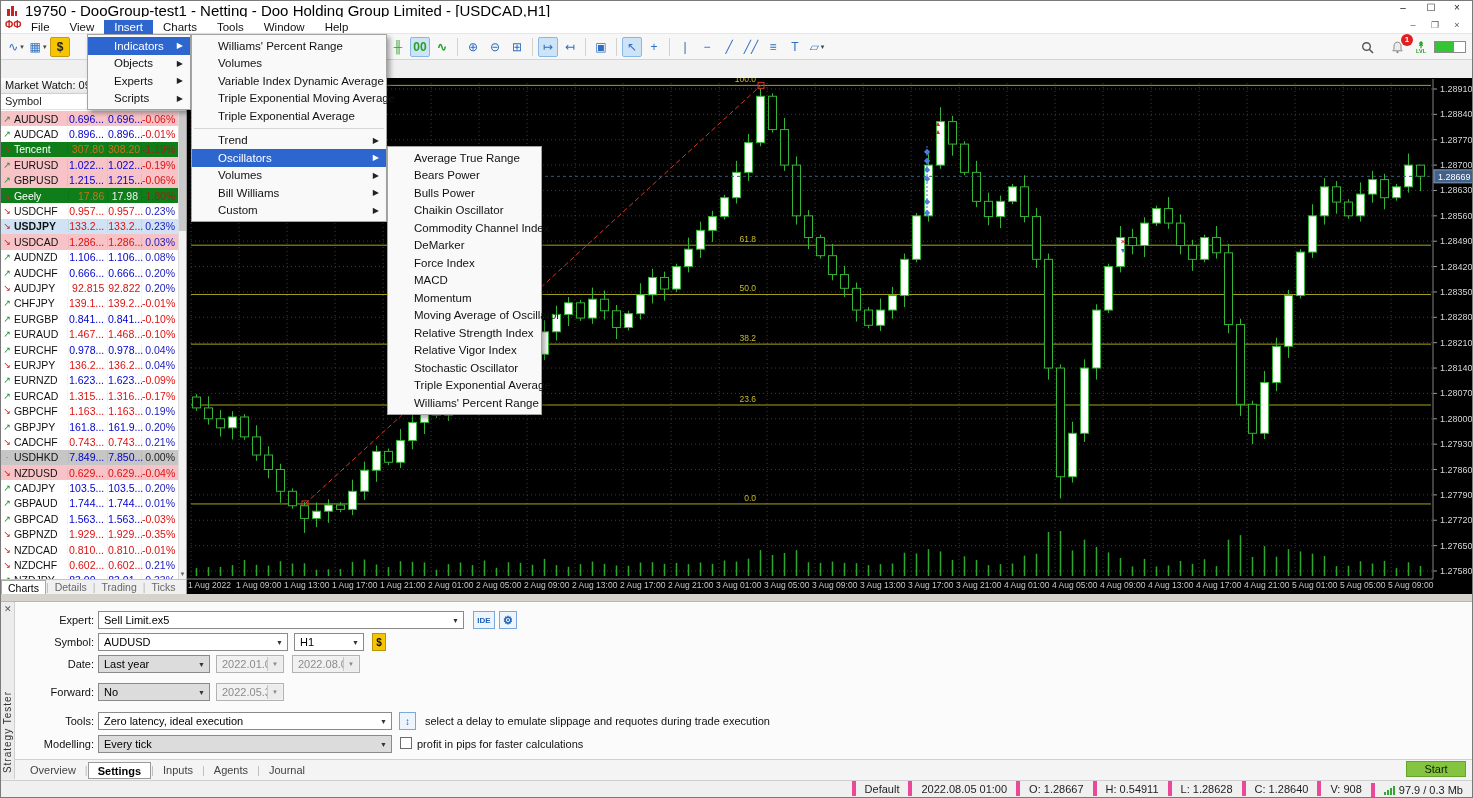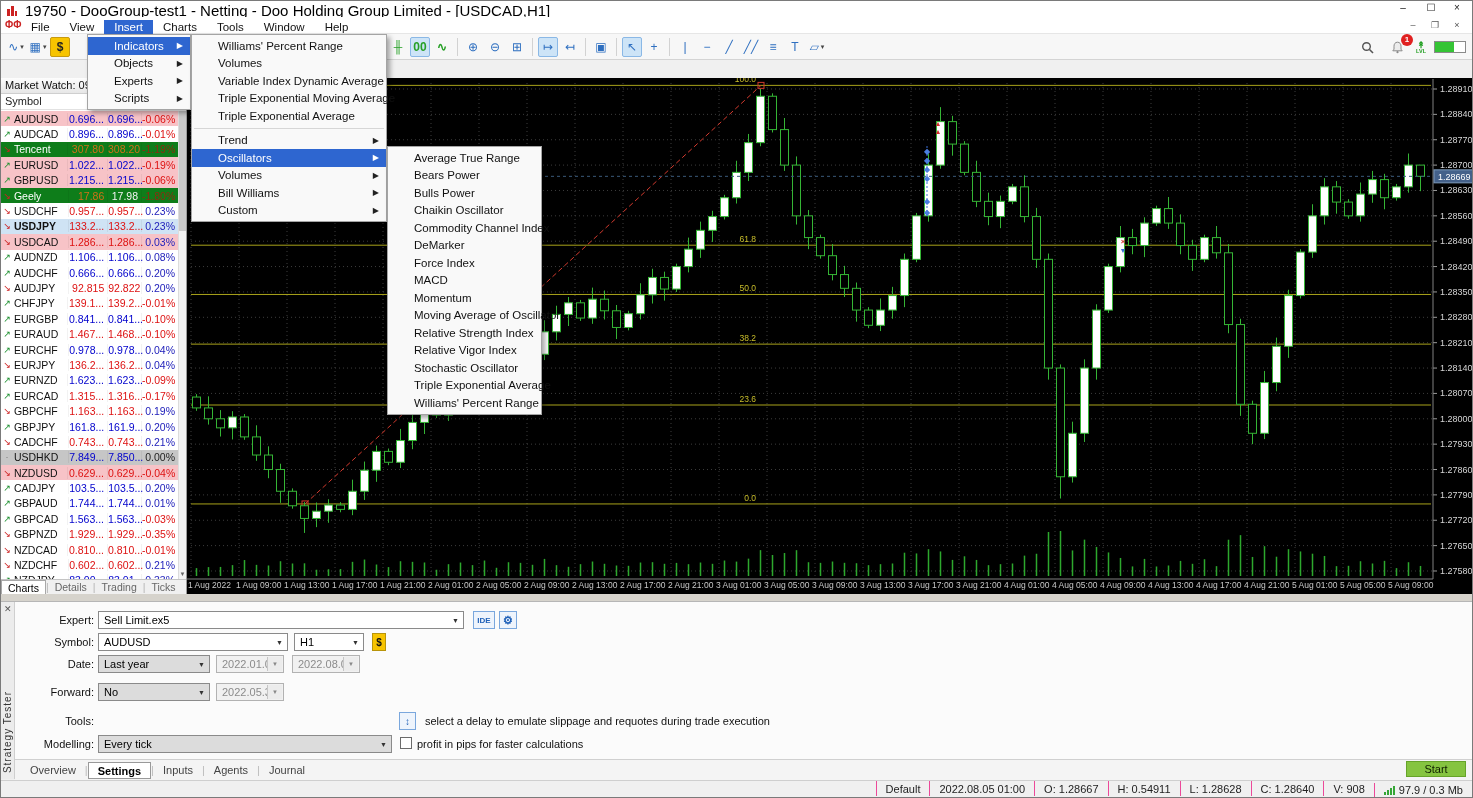--- a/index.html
+++ b/index.html
@@ -79,21 +79,21 @@
   .hint{position:absolute;font-size:11px;color:#111;white-space:nowrap}
   .chk{position:absolute;width:12px;height:12px;border:1px solid #6b6b6b;background:#fff}
   .ttabs{position:absolute;left:14px;right:0;top:157px;height:21px;background:#f4f4f4;border-top:1px solid #d0d0d0;font-size:11px;display:flex;align-items:center;padding-left:6px}
   .ttab{padding:1px 9px;color:#444;height:17px;line-height:15px}
   .ttab.active{background:#fff;border:1px solid #999;color:#000;font-weight:bold}
   .ttab-sep{color:#bbb}
   .startbtn{position:absolute;right:6px;top:159px;width:60px;height:16px;background:#85c440;border:1px solid #66a329;font-size:11px;text-align:center;line-height:14px;color:#102000}
   
   .statusbar{position:absolute;left:0;top:779px;width:100%;height:19px;background:#f0f0f0;border-top:1px solid #cfcfcf;display:flex;align-items:center;font-size:11px;color:#222}
   .sb-spacer{flex:1}
-  .sb-cell{border-left:1px solid #ec4899;padding:1px 9px;white-space:nowrap;height:15px;display:flex;align-items:center;gap:4px}
+  .sb-cell{border-left:4px solid #ec4899;padding:1px 9px;white-space:nowrap;height:15px;display:flex;align-items:center;gap:4px}
   .sig{display:inline-flex;align-items:flex-end;gap:1px;height:10px}
   .sig i{display:inline-block;width:2px;background:#35a635}
 </style>
 </head>
 <body>
 
 <div class="win">
 
   <div class="titlebar">
     <span class="app-ico">
@@ -993,20 +993,21 @@
     <span class="flabel" style="left:7px;top:56px">Date:</span>
     <div class="combo gray" style="left:97px;top:53px;width:112px"><span>Last year</span><span class="cv">▼</span></div>
     <div class="datefld" style="left:215px;top:53px;width:68px"><span>2022.01.01</span><span class="pick">▼</span></div>
     <div class="datefld" style="left:291px;top:53px;width:68px"><span>2022.08.04</span><span class="pick">▼</span></div>
 
     <span class="flabel" style="left:7px;top:84px">Forward:</span>
     <div class="combo gray" style="left:97px;top:81px;width:112px"><span>No</span><span class="cv">▼</span></div>
     <div class="datefld" style="left:215px;top:81px;width:68px"><span>2022.05.30</span><span class="pick">▼</span></div>
 
     <span class="flabel" style="left:7px;top:113px">Tools:</span>
+    <div class="combo" style="left:97px;top:110px;width:294px"><span>Zero latency, ideal execution</span><span class="cv">▼</span></div>
     <div class="sbtn" style="left:398px;top:110px;width:17px;font-size:10px">↕</div>
     <span class="hint" style="left:424px;top:113px">select a delay to emulate slippage and requotes during trade execution</span>
 
     <span class="flabel" style="left:7px;top:136px">Modelling:</span>
     <div class="combo gray" style="left:97px;top:133px;width:294px"><span>Every tick</span><span class="cv">▼</span></div>
     <span class="chk" style="left:399px;top:135px"></span>
     <span class="hint" style="left:416px;top:136px">profit in pips for faster calculations</span>
 
     <div class="ttabs" id="tester-tabs">
         <span class="ttab">Overview</span>

